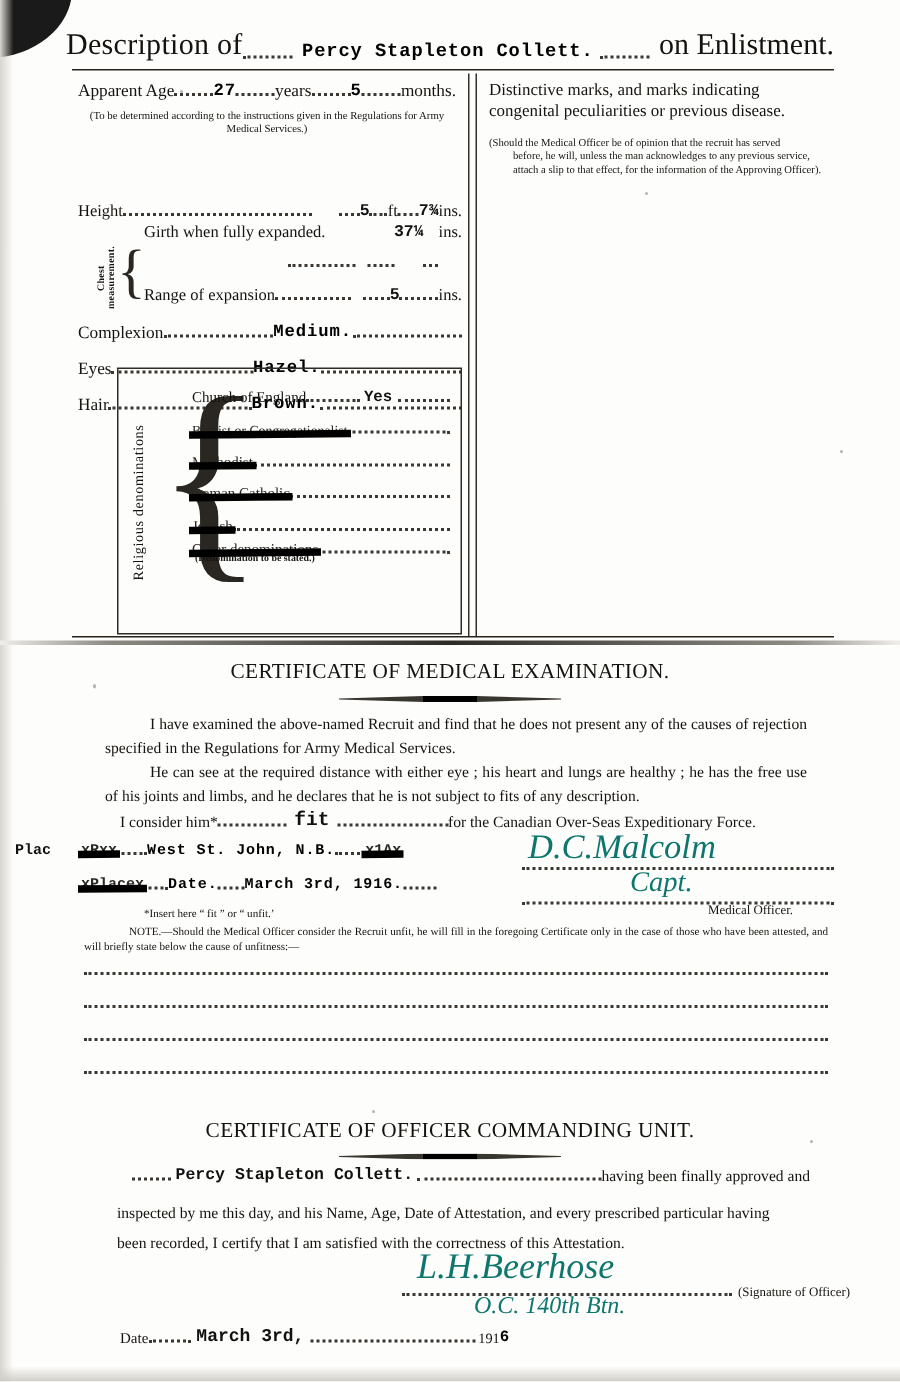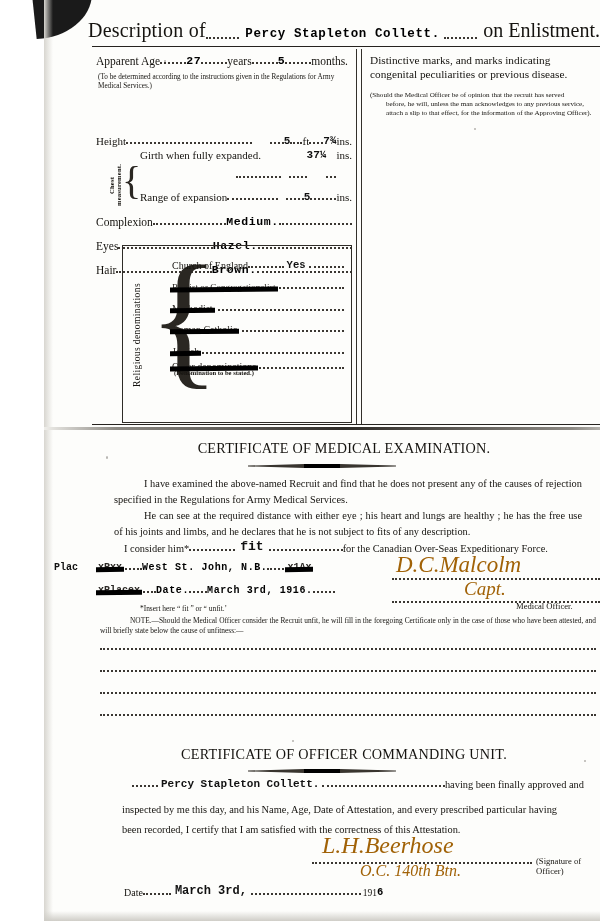--- a/index.html
+++ b/index.html
@@ -1,20 +1,20 @@
 <!DOCTYPE html>
 <html><head>
 <meta charset="utf-8">
 <style>
   html,body{margin:0;padding:0;background:#ffffff;}
   body{
     width:600px;height:921px;position:relative;overflow:hidden;
     font-family:"Liberation Serif",serif;color:#111;
   }
-  .page{position:absolute;inset:0;background:#fdfdfb;margin-left:44px;}
+  .page{position:absolute;inset:0;background:#fdfdfb;}
 
   
   .corner-smudge{
     position:absolute;left:-10px;top:-12px;width:60px;height:48px;
     background:#1a1a1a;border-radius:0 0 90% 0;transform:rotate(-6deg);
   }
   .edge-shade-l{position:absolute;left:0;top:0;width:9px;height:921px;
     background:linear-gradient(90deg,#d8d6d0 0%,rgba(255,255,255,0) 100%);}
   .edge-shade-b{position:absolute;left:0;bottom:0;width:600px;height:10px;
     background:linear-gradient(0deg,#cfcdc7 0%,rgba(255,255,255,0) 100%);}
@@ -60,21 +60,21 @@
     border-left:1.4px solid #33302b;}
   .v-div2{position:absolute;left:269px;top:0;width:0;height:375px;
     border-left:1.4px solid #33302b;}
 
   .col-l{position:absolute;left:0;top:0;width:262px;height:375px;}
   .col-r{position:absolute;left:274px;top:0;width:234px;height:375px;}
 
   .age-line{position:absolute;left:4px;top:5px;width:252px;
     display:flex;align-items:flex-end;font-size:11.5px;}
   .age-note{position:absolute;left:6px;top:24px;width:248px;
-    font-size:7.2px;line-height:1.22;text-align:left;}
+    font-size:7.2px;line-height:1.22;text-align:center;}
 
   .meas{position:absolute;left:4px;top:78px;width:256px;font-size:11px;}
   .mrow{display:flex;align-items:flex-end;height:20px;margin-bottom:2px;}
   .mlabel{white-space:nowrap;}
   .mval{font-family:"Liberation Mono",monospace;font-weight:bold;font-size:11px;}
 
   .chest-brace{
     position:absolute;left:2px;top:110px;width:44px;height:52px;
     font-size:6.6px;line-height:1.05;text-align:center;
   }
@@ -135,21 +135,21 @@
 
   .placerow{position:absolute;left:10px;width:330px;display:flex;align-items:flex-end;font-size:10px;}
   .lmargin{font-family:"Liberation Mono",monospace;font-weight:bold;font-size:10px;
     width:44px;flex:0 0 44px;}
   .pre-struck{font-family:"Liberation Mono",monospace;font-weight:bold;font-size:10px;}
 
   
   .sigline{position:absolute;border-bottom:2px dotted #3b3732;}
   .sig-script{
     position:absolute;font-family:"Liberation Serif",serif;font-style:italic;
-    color:#a16207;white-space:nowrap;
+    color:#0f766e;white-space:nowrap;
   }
   .sig-cap{position:absolute;font-size:8.6px;}
 
   .fn{position:absolute;font-size:7.4px;line-height:1.34;}
   .blank-line{position:absolute;left:56px;width:496px;border-bottom:2px dotted #3b3732;}
 
   .oc-name{position:absolute;left:88px;top:770px;width:452px;
     display:flex;align-items:flex-end;font-size:10.4px;}
   .oc-name .nm{font-family:"Liberation Mono",monospace;font-weight:bold;font-size:11px;padding:0 3px;}
 

